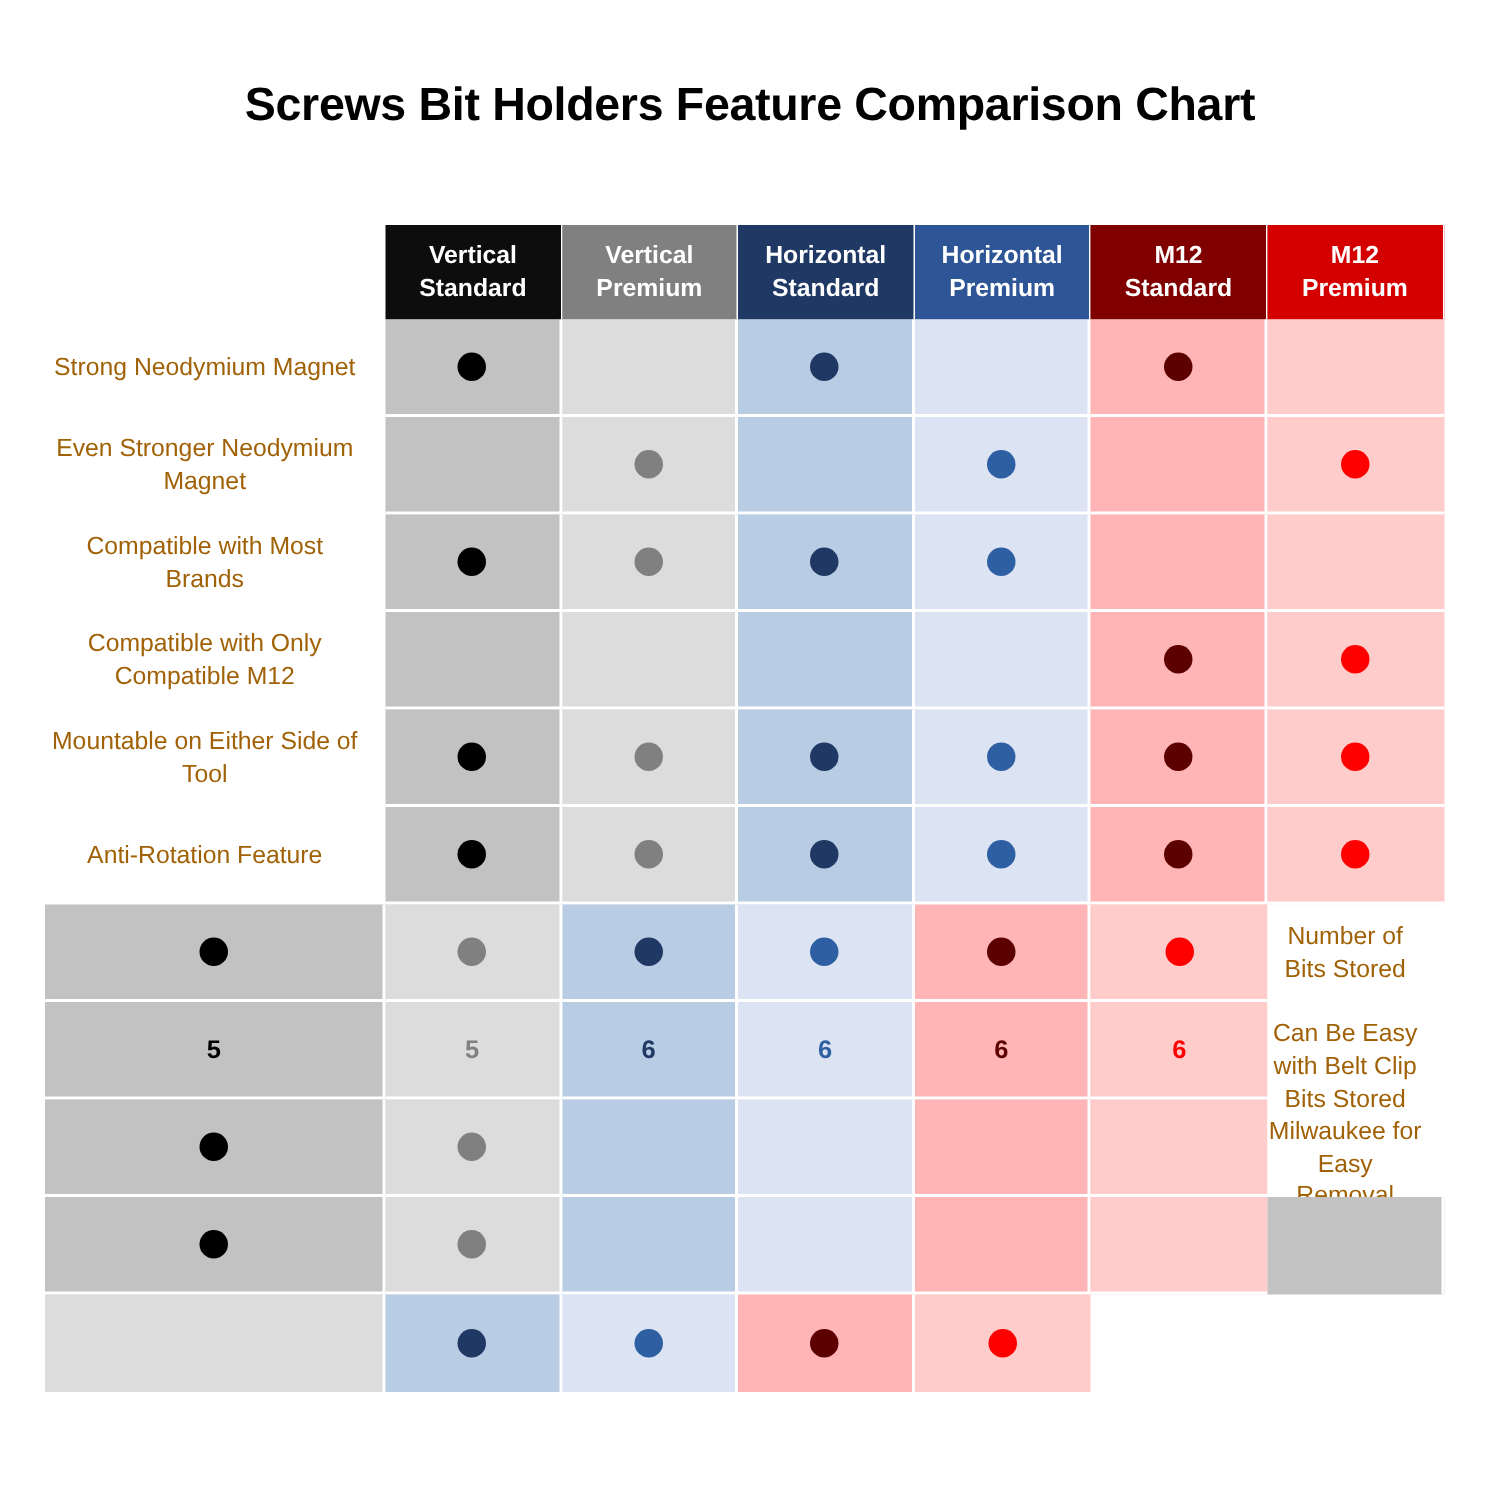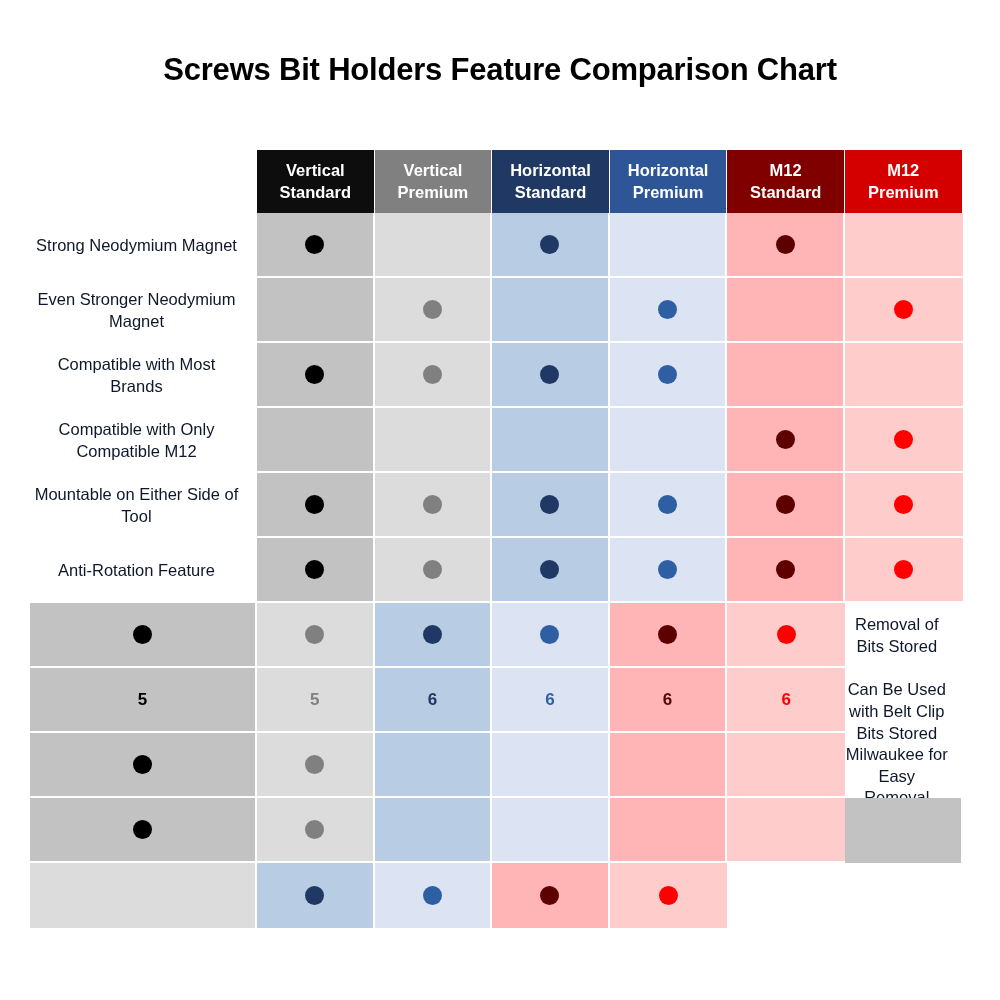--- a/index.html
+++ b/index.html
@@ -72,21 +72,21 @@
     padding-right: 14px;
     box-sizing: border-box;
     background: #ffffff;
   }
   .row-label span {
     display: block;
     width: 100%;
     text-align: center;
     font-size: 16.5px;
     line-height: 1.28;
-    color: #0f172a;
+    color: #a16207;
     font-family: "Liberation Sans", sans-serif;
   }
   .cell {
     height: 65px;
     display: flex;
     align-items: center;
     justify-content: center;
     border-right: 2px solid #ffffff;
     border-bottom: 2px solid #ffffff;
     box-sizing: border-box;
@@ -252,42 +252,42 @@
       <div class="cell" style="background: rgb(220, 227, 242);">
         <span class="dot" style="background: rgb(46, 95, 163);"></span>
       </div>
       <div class="cell" style="background: rgb(255, 181, 181);">
         <span class="dot" style="background: rgb(92, 0, 0);"></span>
       </div>
       <div class="cell last-col" style="background: rgb(255, 204, 204);">
         <span class="dot" style="background: rgb(255, 0, 0);"></span>
       </div>
       <div class="row-label">
-        <span>Removal of Bits Stored</span>
+        <span>Number of Bits Stored</span>
       </div>
       <div class="cell" style="background: rgb(194, 194, 194);">
         <span class="numval" style="color: rgb(0, 0, 0);">5</span>
       </div>
       <div class="cell" style="background: rgb(220, 220, 220);">
         <span class="numval" style="color: rgb(128, 128, 128);">5</span>
       </div>
       <div class="cell" style="background: rgb(184, 204, 228);">
         <span class="numval" style="color: rgb(31, 56, 100);">6</span>
       </div>
       <div class="cell" style="background: rgb(220, 227, 242);">
         <span class="numval" style="color: rgb(46, 95, 163);">6</span>
       </div>
       <div class="cell" style="background: rgb(255, 181, 181);">
         <span class="numval" style="color: rgb(92, 0, 0);">6</span>
       </div>
       <div class="cell last-col" style="background: rgb(255, 204, 204);">
         <span class="numval" style="color: rgb(255, 0, 0);">6</span>
       </div>
       <div class="row-label">
-        <span>Can Be Used with Belt Clip</span>
+        <span>Can Be Easy with Belt Clip</span>
       </div>
       <div class="cell" style="background: rgb(194, 194, 194);">
         <span class="dot" style="background: rgb(0, 0, 0);"></span>
       </div>
       <div class="cell" style="background: rgb(220, 220, 220);">
         <span class="dot" style="background: rgb(128, 128, 128);"></span>
       </div>
       <div class="cell" style="background: rgb(184, 204, 228);"></div>
       <div class="cell" style="background: rgb(220, 227, 242);"></div>
       <div class="cell" style="background: rgb(255, 181, 181);"></div>

